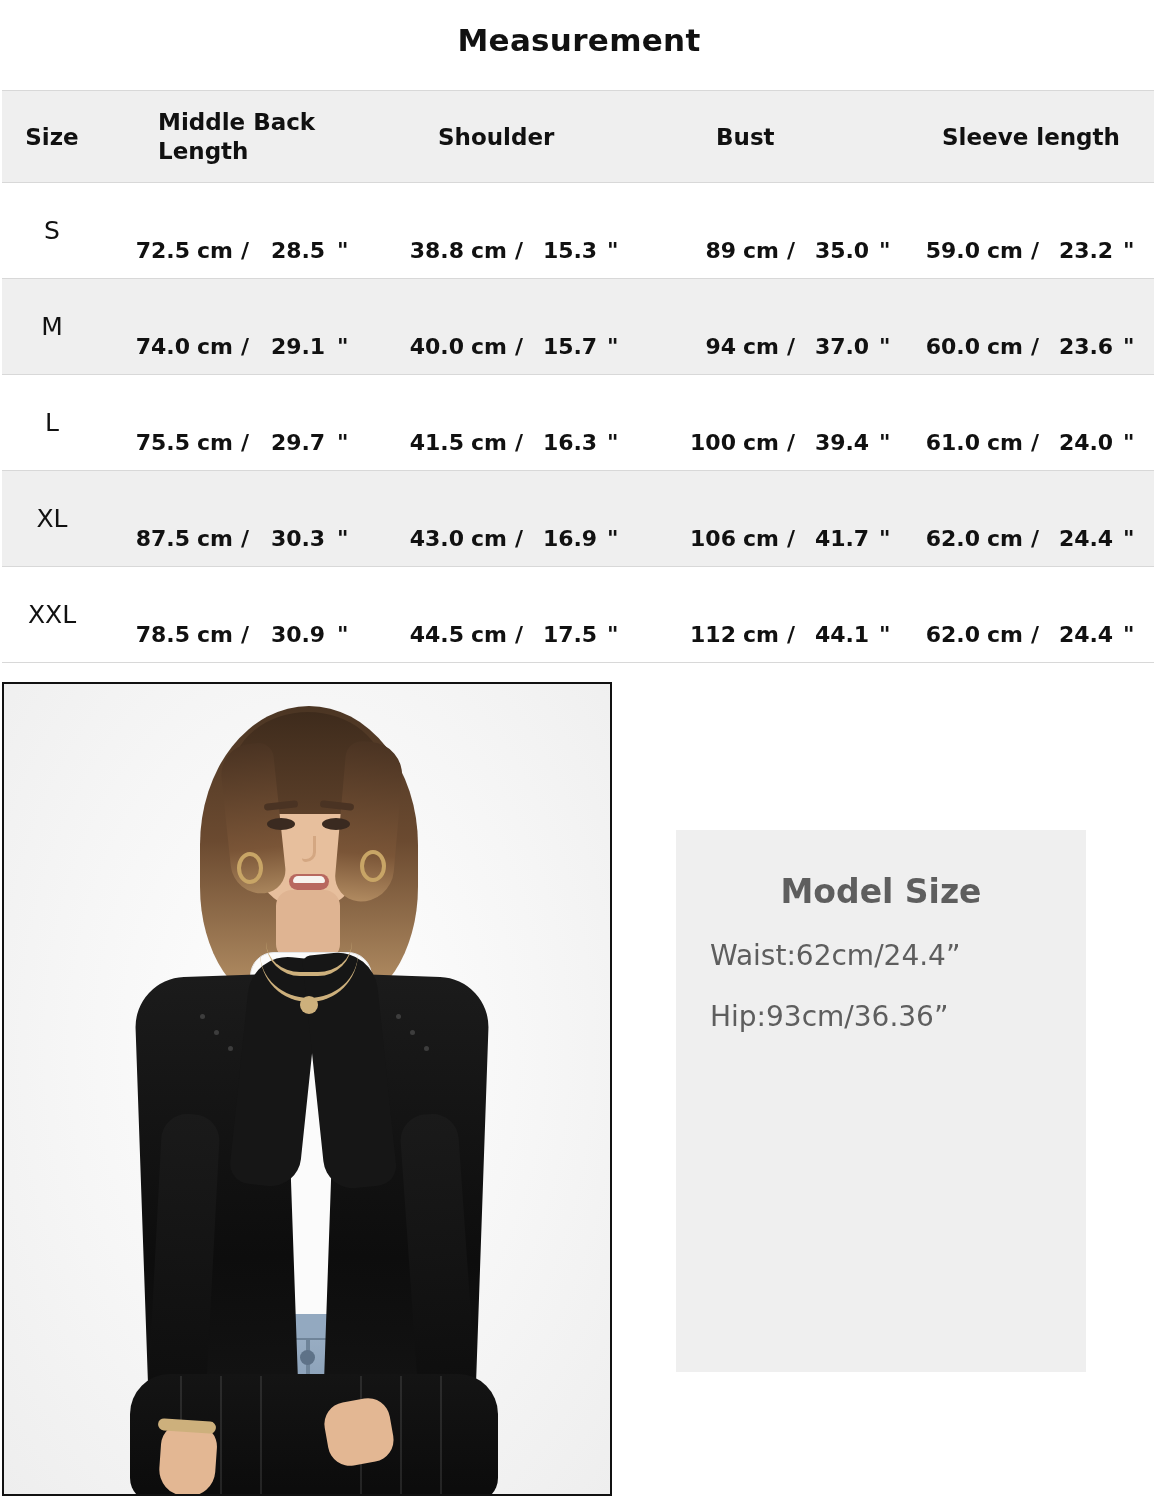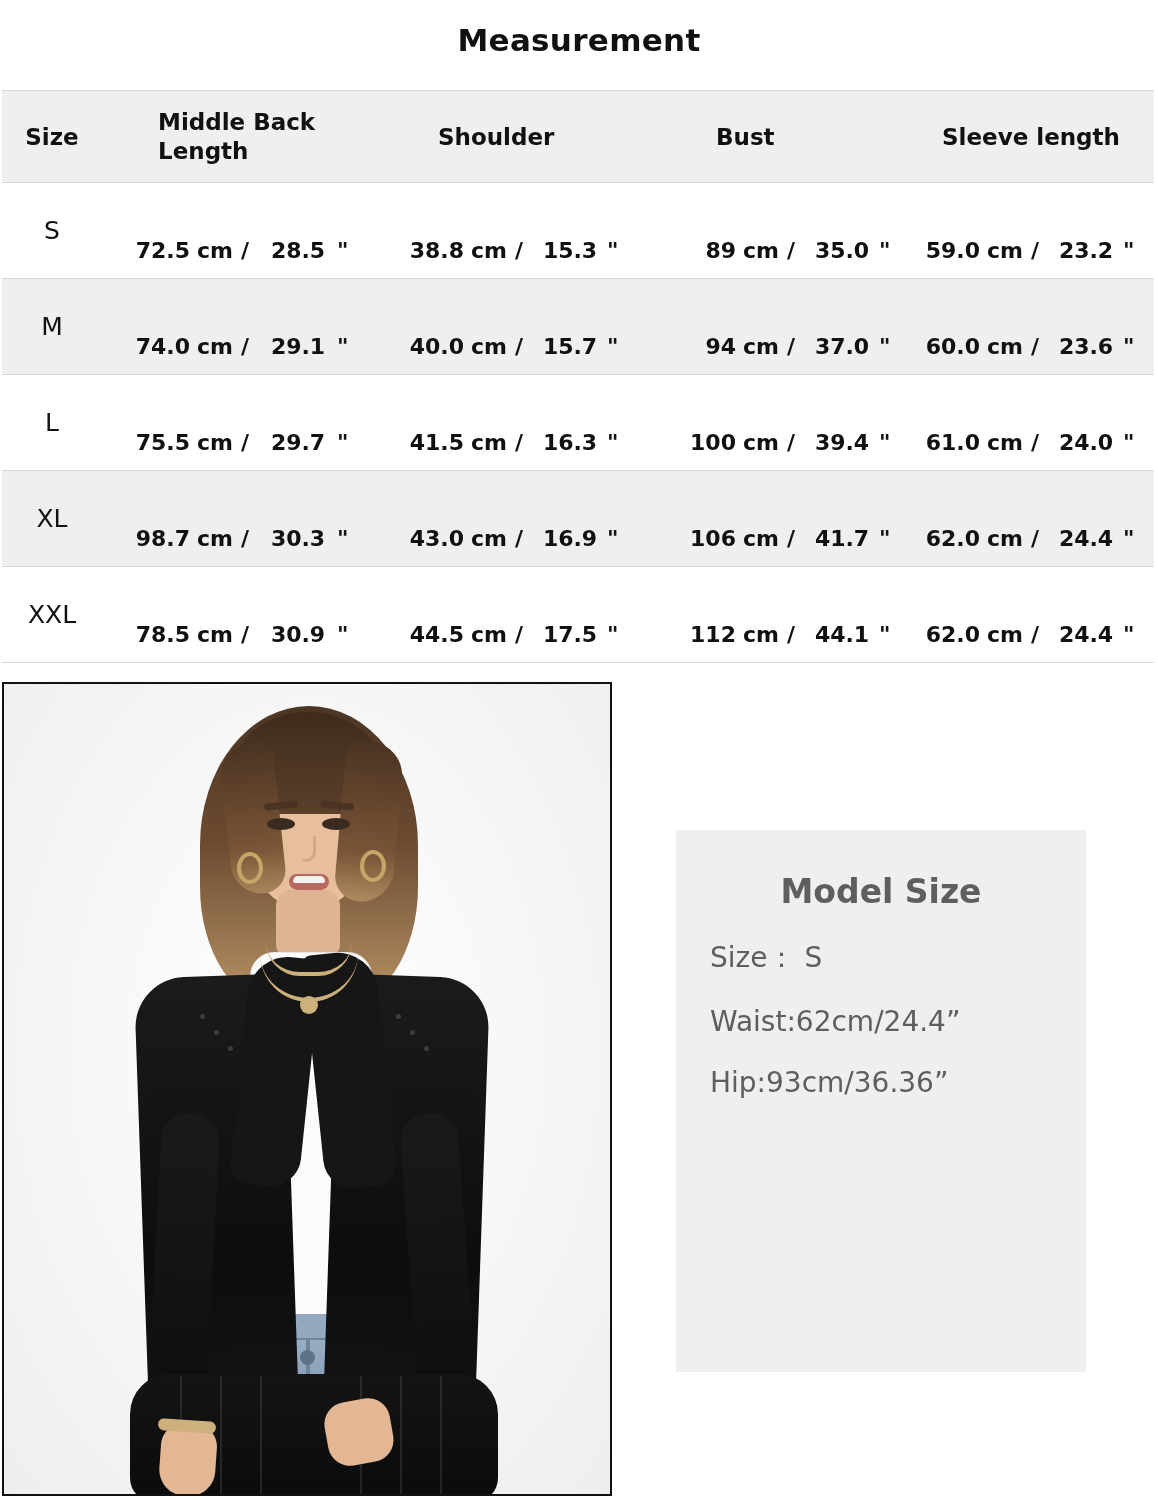--- a/index.html
+++ b/index.html
@@ -456,21 +456,21 @@
           <span class="inum">24.0</span>
           <span class="iunit">"</span>
         </div>
       </td>
     </tr>
 
     <tr class="alt">
       <td class="cell-size">XL</td>
       <td class="c-mbl">
         <div class="meas">
-          <span class="num">98.7</span>
+          <span class="num">87.5</span>
           <span class="unit">cm</span>
           <span class="sep">/</span>
           <span class="inum">30.3</span>
           <span class="iunit">"</span>
         </div>
       </td>
       <td class="c-shoulder">
         <div class="meas">
           <span class="num">43.0</span>
           <span class="unit">cm</span>
@@ -598,18 +598,17 @@
     <div class="necklace-2"></div>
     <div class="pendant"></div>
 
     <div class="hand-l"></div>
     <div class="bracelet"></div>
     <div class="hand-r"></div>
   </div>
 
   <div class="model-panel">
     <h2>Model Size</h2>
-    <div class="model-line">Size： S</div>
     <div class="model-line">Waist:62cm/24.4”</div>
     <div class="model-line">Hip:93cm/36.36”</div>
   </div>
 
 </div>
 
 </body></html>

